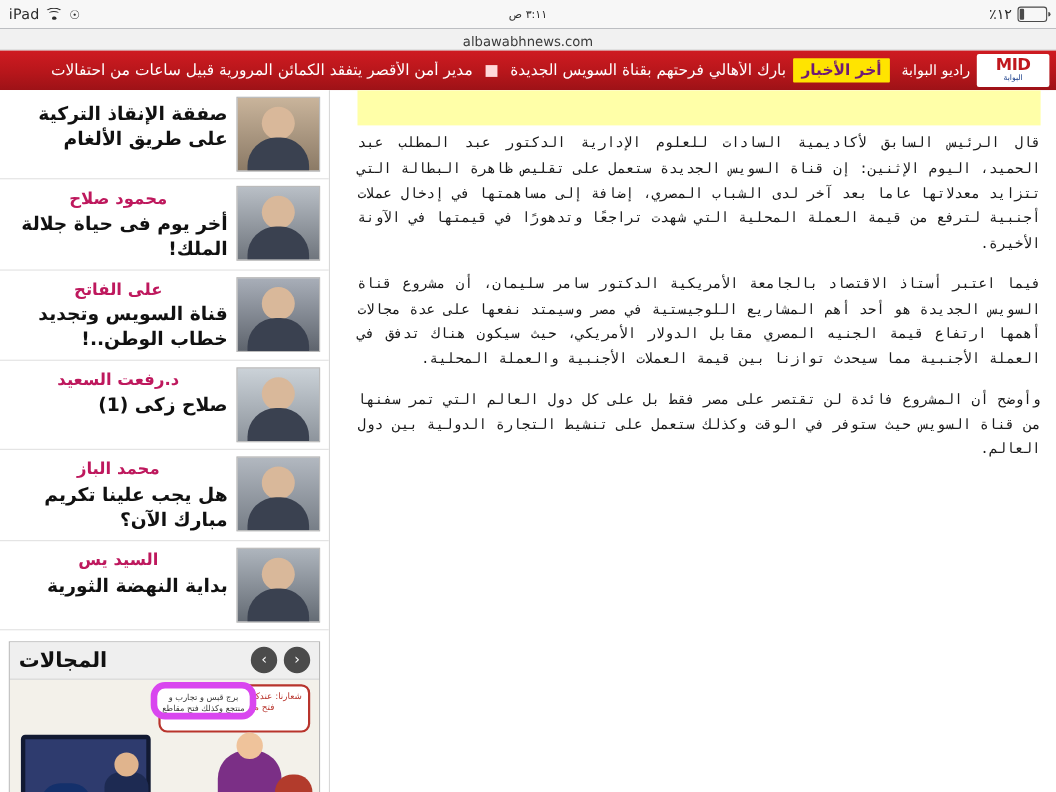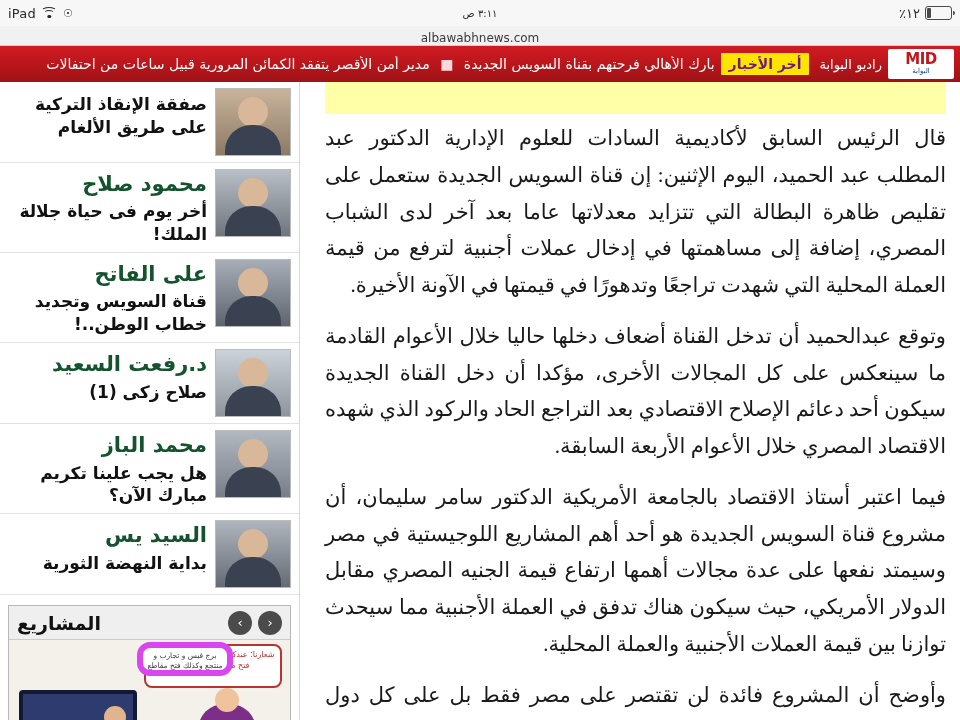--- a/index.html
+++ b/index.html
@@ -215,25 +215,25 @@
     overflow: hidden;
   }
   .yellow-band {
     width: 100%;
     height: 32px;
     background: #ffffa8;
     margin-bottom: 6px;
   }
   .article p {
     margin: 0 0 14px 0;
-    font-size: 21px;
+    font-size: 13px;
     line-height: 1.75;
     color: #1a1a1a;
     text-align: justify;
-    font-family: Liberation Serif, serif;
+    font-family: Liberation Mono, monospace;
   }
 
   
   .sidebar {
     position: absolute;
     top: 0;
     left: 0;
     width: 300px;
     height: 720px;
     border-right: 1px solid #d8d8d8;
@@ -259,25 +259,26 @@
     background: #cfcfcf;
     overflow: hidden;
     position: relative;
   }
   .side-item .txt {
     flex: 1;
     text-align: right;
     padding-top: 2px;
   }
   .side-item .author {
-    color: #14532d;
-    font-size: 21px;
+    color: #be185d;
+    font-size: 15px;
     font-weight: bold;
     margin-bottom: 3px;
     line-height: 1.25;
+    text-align: center;
   }
   .side-item .headline {
     color: #111111;
     font-size: 17px;
     font-weight: bold;
     line-height: 1.35;
   }
   .side-item.first .headline { font-size: 17px; }
 
   
@@ -475,21 +476,20 @@
       <span class="sep">■</span>
       <span>مدير أمن الأقصر يتفقد الكمائن المرورية قبيل ساعات من احتفالات</span>
     </div>
   </div>
 
   <div class="content">
 
     <div class="article">
       <div class="yellow-band"></div>
       <p>قال الرئيس السابق لأكاديمية السادات للعلوم الإدارية الدكتور عبد المطلب عبد الحميد، اليوم الإثنين: إن قناة السويس الجديدة ستعمل على تقليص ظاهرة البطالة التي تتزايد معدلاتها عاما بعد آخر لدى الشباب المصري، إضافة إلى مساهمتها في إدخال عملات أجنبية لترفع من قيمة العملة المحلية التي شهدت تراجعًا وتدهورًا في قيمتها في الآونة الأخيرة.</p>
-      <p>وتوقع عبدالحميد أن تدخل القناة أضعاف دخلها حاليا خلال الأعوام القادمة ما سينعكس على كل المجالات الأخرى، مؤكدا أن دخل القناة الجديدة سيكون أحد دعائم الإصلاح الاقتصادي بعد التراجع الحاد والركود الذي شهده الاقتصاد المصري خلال الأعوام الأربعة السابقة.</p>
       <p>فيما اعتبر أستاذ الاقتصاد بالجامعة الأمريكية الدكتور سامر سليمان، أن مشروع قناة السويس الجديدة هو أحد أهم المشاريع اللوجيستية في مصر وسيمتد نفعها على عدة مجالات أهمها ارتفاع قيمة الجنيه المصري مقابل الدولار الأمريكي، حيث سيكون هناك تدفق في العملة الأجنبية مما سيحدث توازنا بين قيمة العملات الأجنبية والعملة المحلية.</p>
       <p>وأوضح أن المشروع فائدة لن تقتصر على مصر فقط بل على كل دول العالم التي تمر سفنها من قناة السويس حيث ستوفر في الوقت وكذلك ستعمل على تنشيط التجارة الدولية بين دول العالم.</p>
 
     </div>
 
     <div class="sidebar">
 
       <div class="side-item first">
         <div class="thumb">
             <div class="face f1"></div>
@@ -549,21 +549,21 @@
           <div class="headline">بداية النهضة الثورية</div>
         </div>
       </div>
 
       <div class="cartoon-box">
         <div class="cartoon-head">
           <div class="arrows">
             <div class="arrow-btn">‹</div>
             <div class="arrow-btn">›</div>
           </div>
-          <div class="cartoon-title">المشاريع</div>
+          <div class="cartoon-title">المجالات</div>
         </div>
         <div class="cartoon-img">
           <div class="c-sky"></div>
           <div class="c-bubble">شعارنا: عندكم المفاعل النووي وعندنا فتح مقالص و نون نون</div>
           <div class="c-bubble2">برج قبس و تجارب و منتجع وكذلك فتح مقاطع و نون نون</div>
           <div class="c-tv"></div>
           <div class="c-man"></div>
           <div class="c-purple"></div>
           <div class="c-red"></div>
         </div>

